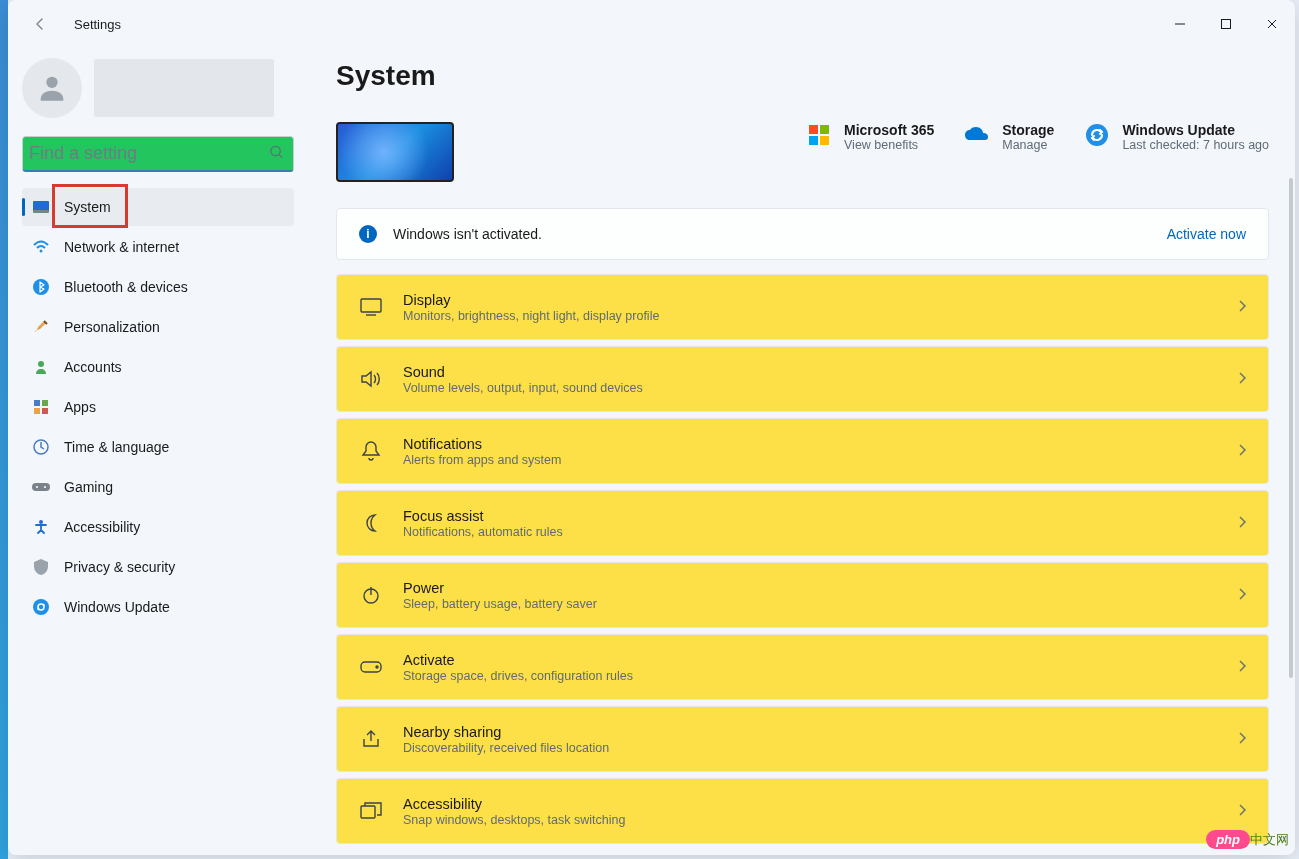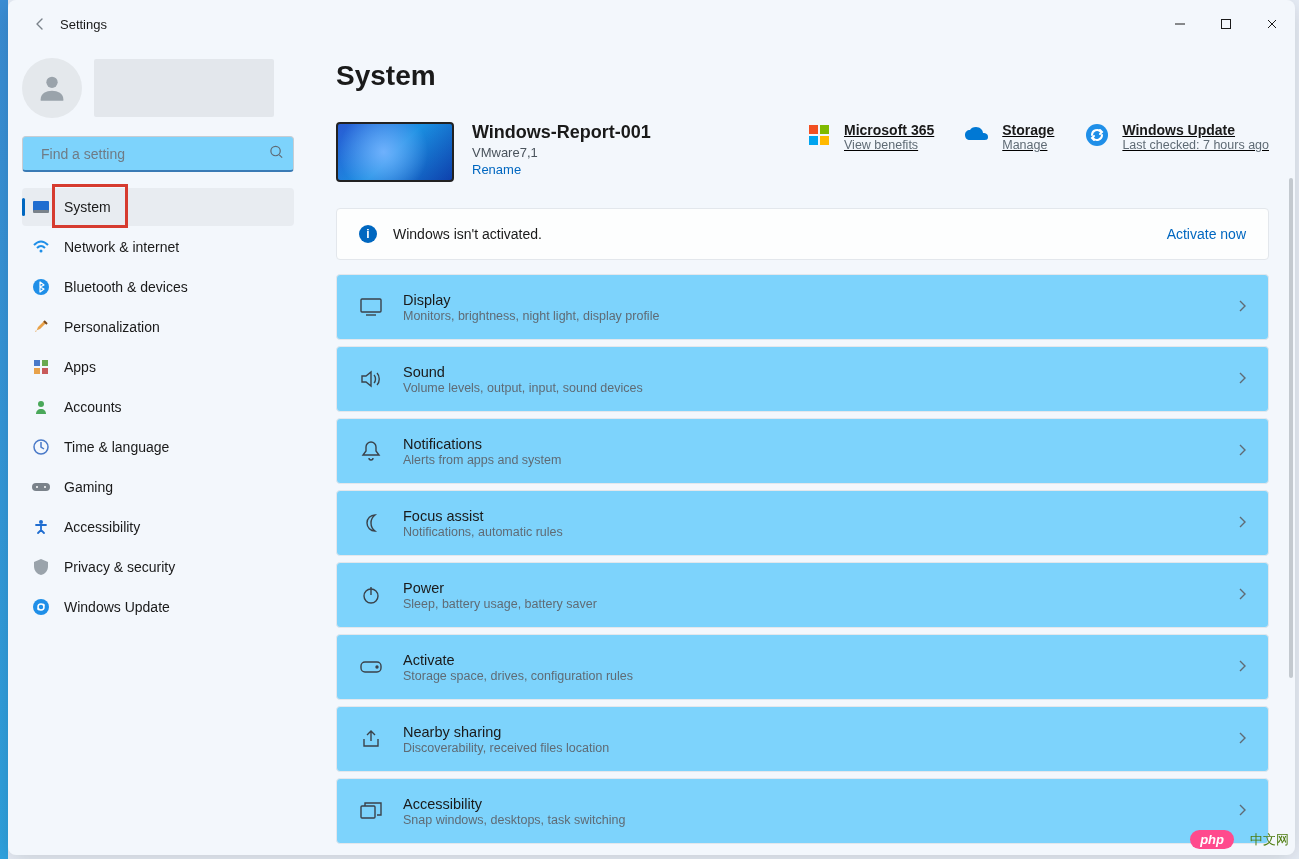--- a/index.html
+++ b/index.html
@@ -11,40 +11,40 @@
     background: #f3f7fc;
     border-radius: 8px;
     box-shadow: 0 4px 24px rgba(0,0,0,0.15);
     display: flex; flex-direction: column;
     overflow: hidden;
   }
 
   
   .titlebar { height: 48px; display: flex; align-items: center; padding-left: 16px; }
   .titlebar .back { width: 32px; height: 32px; display:flex; align-items:center; justify-content:center; color:#666; }
-  .titlebar .title { font-size: 13px; color:#1a1a1a; margin-left: 4px; }
+  .titlebar .title { font-size: 13px; color:#1a1a1a; margin-left: 18px; }
   .win-controls { margin-left:auto; display:flex; }
   .win-controls .wc { width:46px; height:32px; display:flex; align-items:center; justify-content:center; }
   .win-controls svg { stroke:#1a1a1a; }
 
   
   .body { flex:1; display:flex; min-height:0; }
 
   
   .sidebar { width: 300px; padding: 10px 14px 0 14px; display:flex; flex-direction:column; }
   .profile { display:flex; align-items:center; gap:12px; margin-bottom:18px; }
   .avatar { width:60px; height:60px; border-radius:50%; background:#e4e8ec; display:flex; align-items:center; justify-content:center; }
   .avatar svg { fill:#9aa3ab; }
   .profile-name-blur { width:180px; height:58px; background:linear-gradient(#e3e7ec,#e3e7ec); border-radius:2px; filter:blur(0.5px); }
 
   .search-wrap { position:relative; margin-bottom:16px; }
   .search {
-    width:100%; height:36px; padding:0 36px 0 18px;
+    width:100%; height:36px; padding:0 36px 0 6px;
     border:1px solid #c7cdd3; border-bottom:2px solid #3a7bb5;
-    border-radius:4px; background:#7dd3fc; font-size:14px; color:#333;
+    border-radius:4px; background:#22c55e; font-size:18px; color:#333;
   }
   .search::placeholder { color:#6f7b85; }
   .search-icon { position:absolute; right:10px; top:50%; transform:translateY(-50%); color:#5f6b75; pointer-events:none; }
 
   .nav { list-style:none; }
   .nav li { height:38px; display:flex; align-items:center; padding:0 10px; border-radius:4px; gap:14px; cursor:default; margin-bottom:2px; }
   .nav li.active { background:#e8ecf1; position:relative; }
   .nav li.active::before { content:""; position:absolute; left:0; top:10px; bottom:10px; width:3px; background:#0067c0; border-radius:2px; }
   .nav .nicon { width:18px; height:18px; display:flex; align-items:center; justify-content:center; font-size:16px; }
   .nav .nlabel { font-size:14px; color:#1a1a1a; }
@@ -57,46 +57,46 @@
 
   .device-row { display:flex; align-items:flex-start; gap:18px; margin-bottom:26px; }
   .device-thumb { width:118px; height:60px; border:2px solid #222; border-radius:4px; background:linear-gradient(135deg,#2b5ed6 0%, #1aa0e8 50%, #0a3da6 100%); position:relative; overflow:hidden; }
   .device-thumb::after{ content:""; position:absolute; inset:0; background:radial-gradient(circle at 40% 50%, rgba(120,180,255,0.9) 0%, rgba(30,80,200,0.2) 60%); }
   .device-info { display:flex; flex-direction:column; gap:2px; }
   .device-name { font-size:18px; font-weight:600; color:#1a1a1a; }
   .device-model { font-size:13px; color:#4a535c; }
   .device-rename { font-size:13px; color:#0067c0; }
 
   .top-cards { margin-left:auto; display:flex; gap:30px; align-items:flex-start; }
-  .tc { display:flex; gap:12px; align-items:flex-start;text-decoration:underline; }
+  .tc { display:flex; gap:12px; align-items:flex-start; }
   .tc .icon { width:26px; height:26px; display:flex; align-items:center; justify-content:center; }
   .tc .t1 { font-size:14px; font-weight:600; color:#1a1a1a; }
   .tc .t2 { font-size:12.5px; color:#5f6b75; }
 
   .banner {
     border:1px solid #e3e7ec; border-radius:4px; background:#fdfefe;
     height:52px; display:flex; align-items:center; padding:0 22px; margin-bottom:14px;
   }
   .banner .info-icon { width:18px; height:18px; border-radius:50%; background:#0067c0; color:#fff; display:flex; align-items:center; justify-content:center; font-size:12px; font-weight:bold; margin-right:16px; }
   .banner .msg { font-size:14px; color:#1a1a1a; }
   .banner .action { margin-left:auto; font-size:14px; color:#0067c0; }
 
   .settings-list { display:flex; flex-direction:column; gap:6px; }
   .setting {
-    border:1px solid #e3e7ec; border-radius:4px; background:#7dd3fc;
+    border:1px solid #e3e7ec; border-radius:4px; background:#fde047;
     height:66px; display:flex; align-items:center; padding:0 22px; gap:20px;
   }
   .setting .sicon { width:24px; height:24px; display:flex; align-items:center; justify-content:center; color:#3a424a; flex-shrink:0; }
   .setting .sbody { display:flex; flex-direction:column; gap:1px; }
   .setting .stitle { font-size:14.5px; color:#1a1a1a; }
   .setting .ssub { font-size:12.5px; color:#5f6b75; }
   .setting .chev { margin-left:auto; color:#5f6b75; }
 
   
-  .badge-wm { position:absolute; right:10px; bottom:10px; display:flex; align-items:center; gap:16px; }
+  .badge-wm { position:absolute; right:10px; bottom:10px; display:flex; align-items:center; gap:0; }
   .badge-wm .pill { background:#ff4a8d; color:#fff; font-weight:700; font-size:13px; padding:2px 10px; border-radius:10px; font-style:italic; }
   .badge-wm .txt { color:#4d7c0f; font-size:13px; font-weight:500; }
 
   
   .desktop-sliver { position:absolute; left:0; top:0; width:8px; height:100%; background:linear-gradient(#3b8ed6,#2fa3e0); }
 </style>
 </head>
 <body>
 
 <div class="desktop-sliver"></div>
@@ -186,40 +186,40 @@
               <svg width="16" height="16" viewBox="0 0 16 16">
                 <path d="M3 13l2-5 6-6 2 2-6 6-5 2z" fill="#e8a24a"></path>
                 <path d="M11 2l3 3" stroke="#7a4a1a" stroke-width="2"></path>
               </svg>
             </span>
           <span class="nlabel">Personalization</span>
         </li>
         <li>
           <span class="nicon">
               <svg width="16" height="16" viewBox="0 0 16 16">
+                <circle cx="8" cy="5" r="3" fill="#4aa85a"></circle>
+                <path d="M3 15c0-3 2-5 5-5s5 2 5 5" fill="#4aa85a"></path>
+              </svg>
+            </span>
+          <span class="nlabel">Accounts</span>
+        </li>
+        <li>
+          <span class="nicon">
+              <svg width="16" height="16" viewBox="0 0 16 16">
                 <rect x="1" y="1" width="6" height="6" fill="#4a7ac8"></rect>
                 <rect x="9" y="1" width="6" height="6" fill="#6aa84f"></rect>
                 <rect x="1" y="9" width="6" height="6" fill="#e8a24a"></rect>
                 <rect x="9" y="9" width="6" height="6" fill="#c85a5a"></rect>
               </svg>
             </span>
           <span class="nlabel">Apps</span>
         </li>
         <li>
           <span class="nicon">
               <svg width="16" height="16" viewBox="0 0 16 16">
-                <circle cx="8" cy="5" r="3" fill="#4aa85a"></circle>
-                <path d="M3 15c0-3 2-5 5-5s5 2 5 5" fill="#4aa85a"></path>
-              </svg>
-            </span>
-          <span class="nlabel">Accounts</span>
-        </li>
-        <li>
-          <span class="nicon">
-              <svg width="16" height="16" viewBox="0 0 16 16">
                 <circle cx="8" cy="8" r="7" fill="none" stroke="#4a7ac8" stroke-width="1.5"></circle>
                 <path d="M8 3v5l3 2" stroke="#4a7ac8" stroke-width="1.5" fill="none"></path>
               </svg>
             </span>
           <span class="nlabel">Time &amp; language</span>
         </li>
         <li>
           <span class="nicon">
               <svg width="18" height="12" viewBox="0 0 18 12">
                 <rect x="0" y="2" width="18" height="8" rx="4" fill="#7a828a"></rect>
@@ -257,25 +257,20 @@
           <span class="nlabel">Windows Update</span>
         </li>
       </ul>
     </aside>
 
     <main class="main">
       <h1 class="page-title">System</h1>
 
       <div class="device-row">
         <div class="device-thumb"></div>
-        <div class="device-info">
-          <span class="device-name">Windows-Report-001</span>
-          <span class="device-model">VMware7,1</span>
-          <span class="device-rename">Rename</span>
-        </div>
 
         <div class="top-cards">
           <div class="tc">
             <span class="icon">
               <svg width="22" height="22" viewBox="0 0 22 22">
                   <rect x="1" y="1" width="9" height="9" fill="#f25022"></rect>
                   <rect x="12" y="1" width="9" height="9" fill="#7fba00"></rect>
                   <rect x="1" y="12" width="9" height="9" fill="#00a4ef"></rect>
                   <rect x="12" y="12" width="9" height="9" fill="#ffb900"></rect>
                 </svg>

